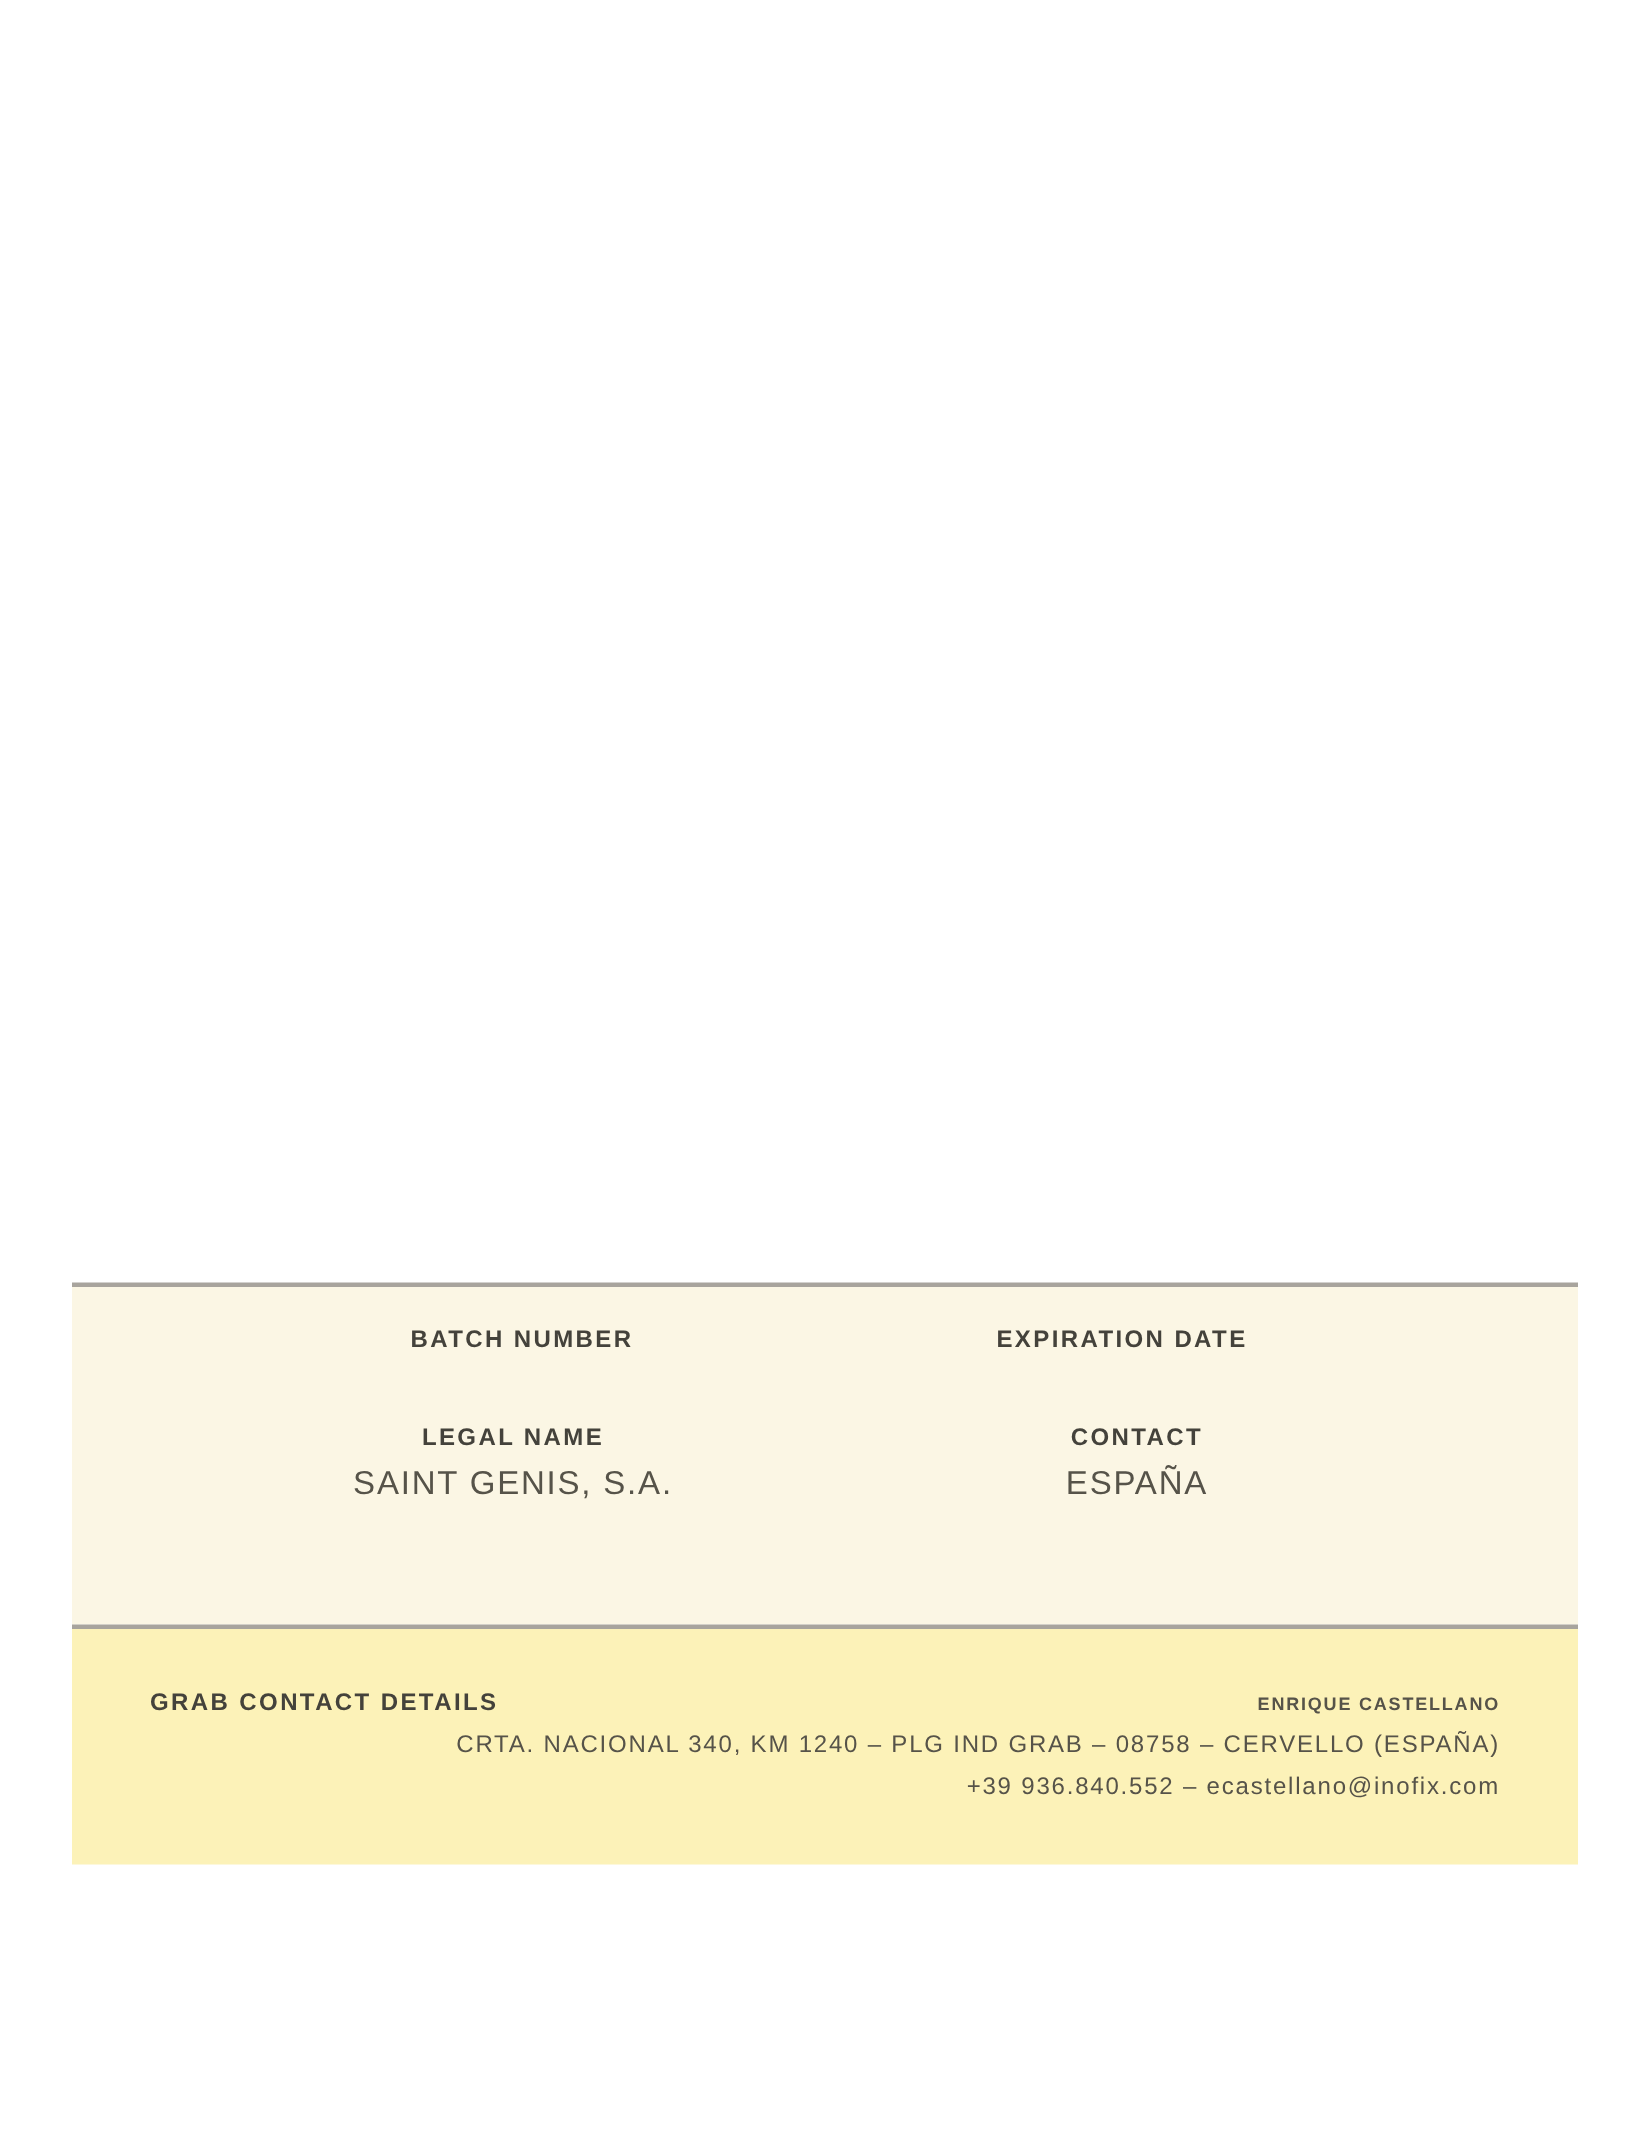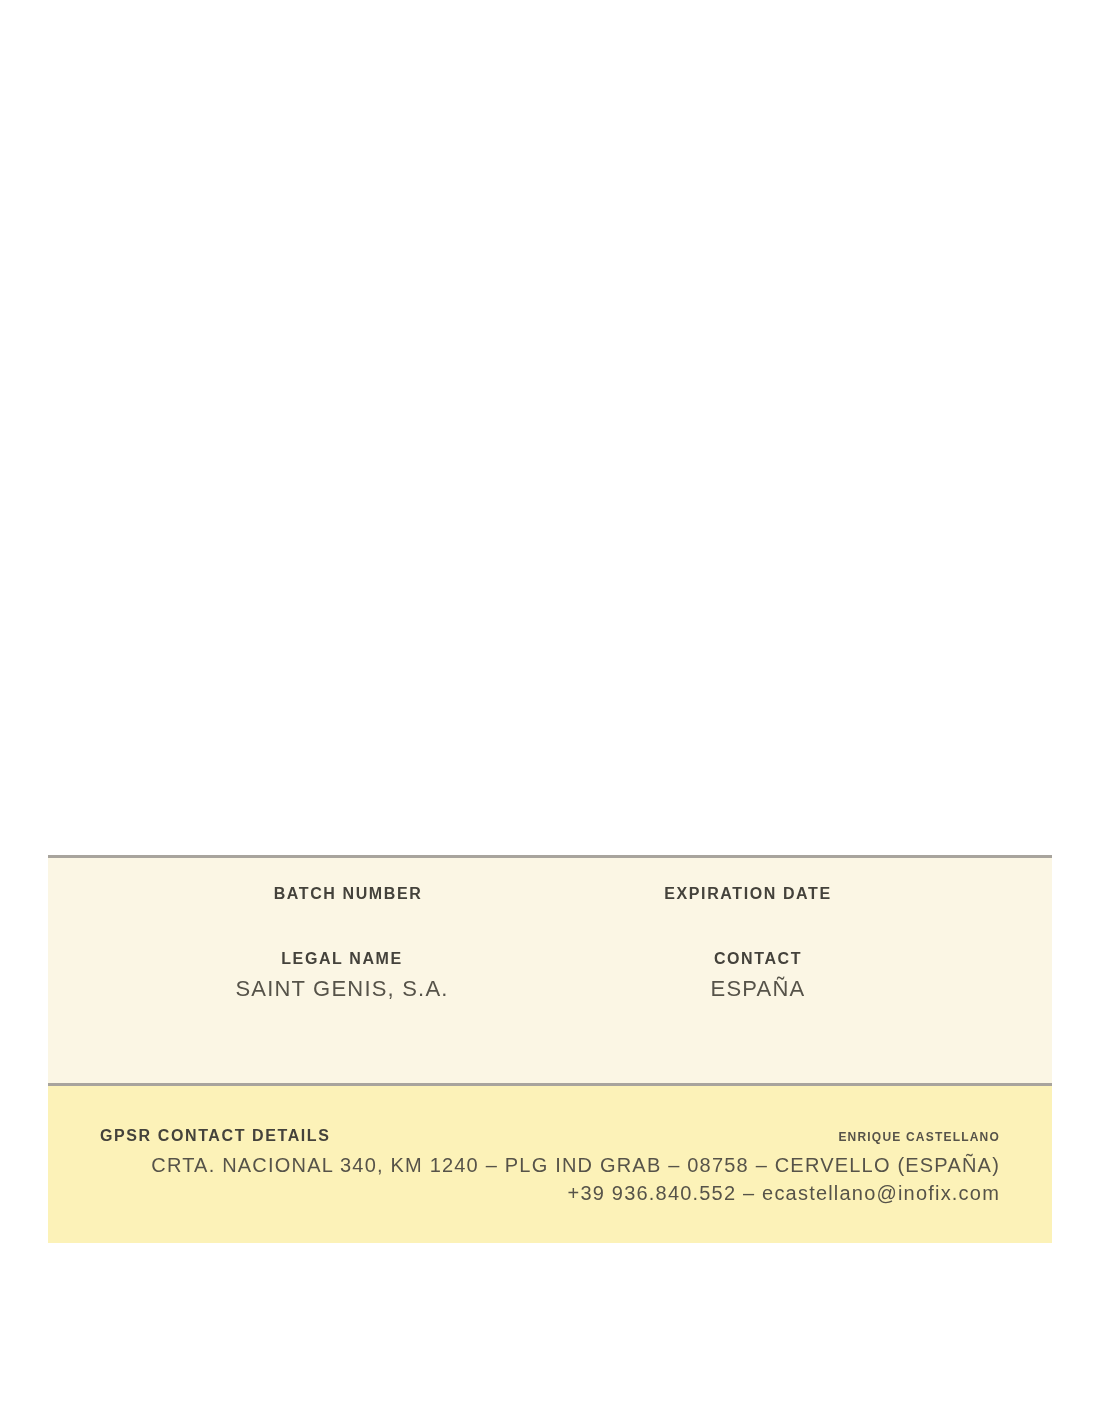--- a/index.html
+++ b/index.html
@@ -79,21 +79,21 @@
   }
   .gpsr-name {
     font-size: 12px;
     font-weight: 700;
     line-height: 18px;
     letter-spacing: 1.2px;
     color: var(--value-text, #565349);
   }
   .gpsr-line {
     text-align: right;
-    font-size: 20px;
+    font-size: 16px;
     font-weight: 400;
     line-height: 18px;
     letter-spacing: 1.2px;
     color: var(--value-text, #565349);
     margin-bottom: 10px;
   }
 </style>
 </head>
 <body>
 
@@ -121,20 +121,20 @@
         <div class="field-label">CONTACT</div>
         <div class="field-value">ESPAÑA</div>
       </div>
     </div>
   </div>
 
   <div class="divider"></div>
 
   <div class="band yellow">
     <div class="gpsr-row">
-      <div class="gpsr-title">GPSR CONTACT DETAILS</div>
+      <div class="gpsr-title">GRAB CONTACT DETAILS</div>
       <div class="gpsr-name">ENRIQUE CASTELLANO</div>
     </div>
     <div class="gpsr-line">CRTA. NACIONAL 340, KM 1240 – PLG IND GRAB – 08758 – CERVELLO (ESPAÑA)</div>
     <div class="gpsr-line">+39 936.840.552 – ecastellano@inofix.com</div>
   </div>
 
 </div>
 
 </body></html>

